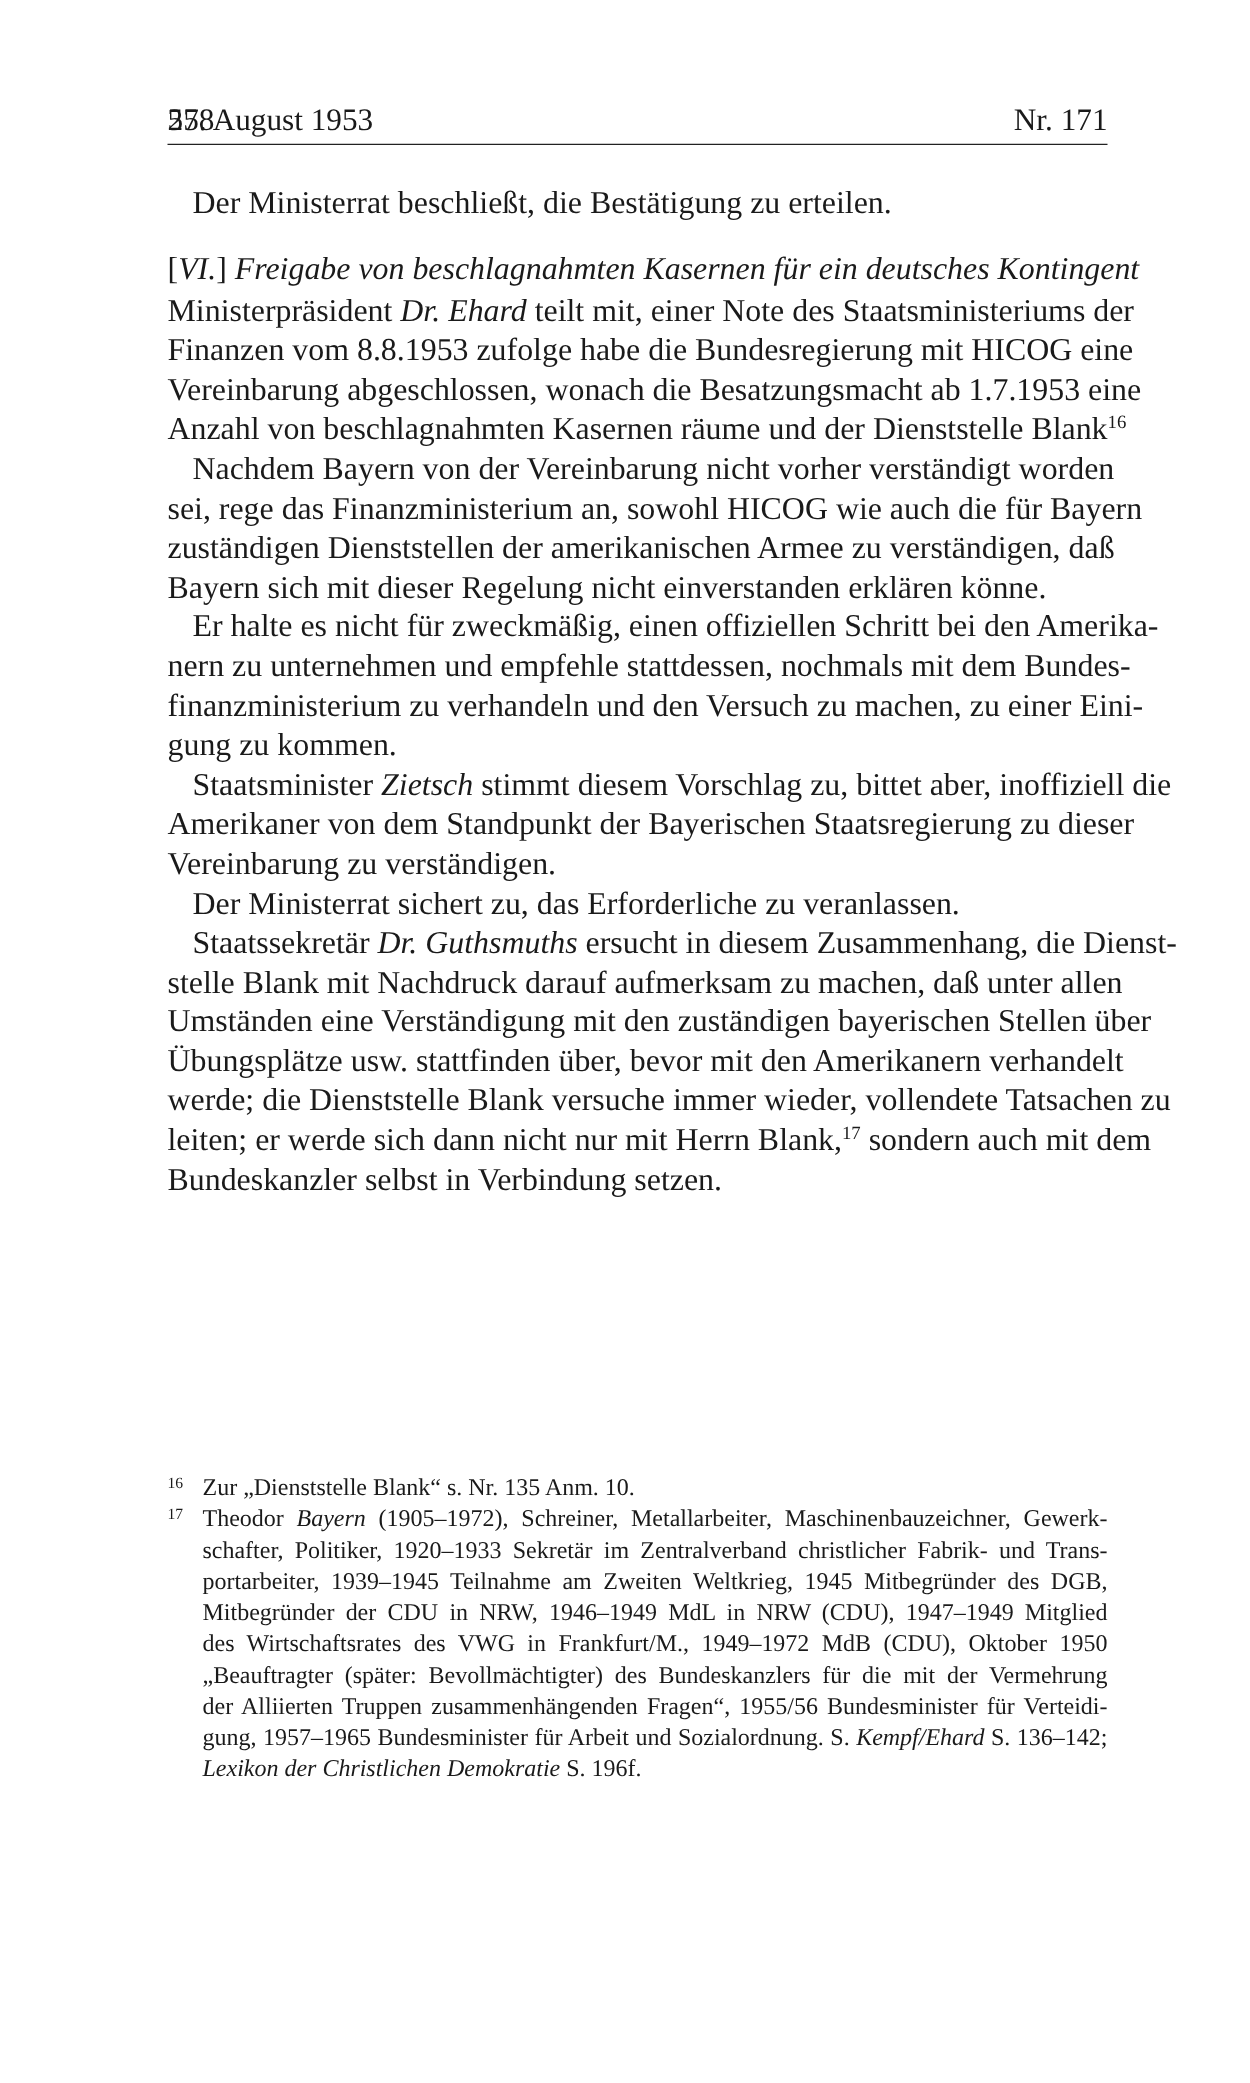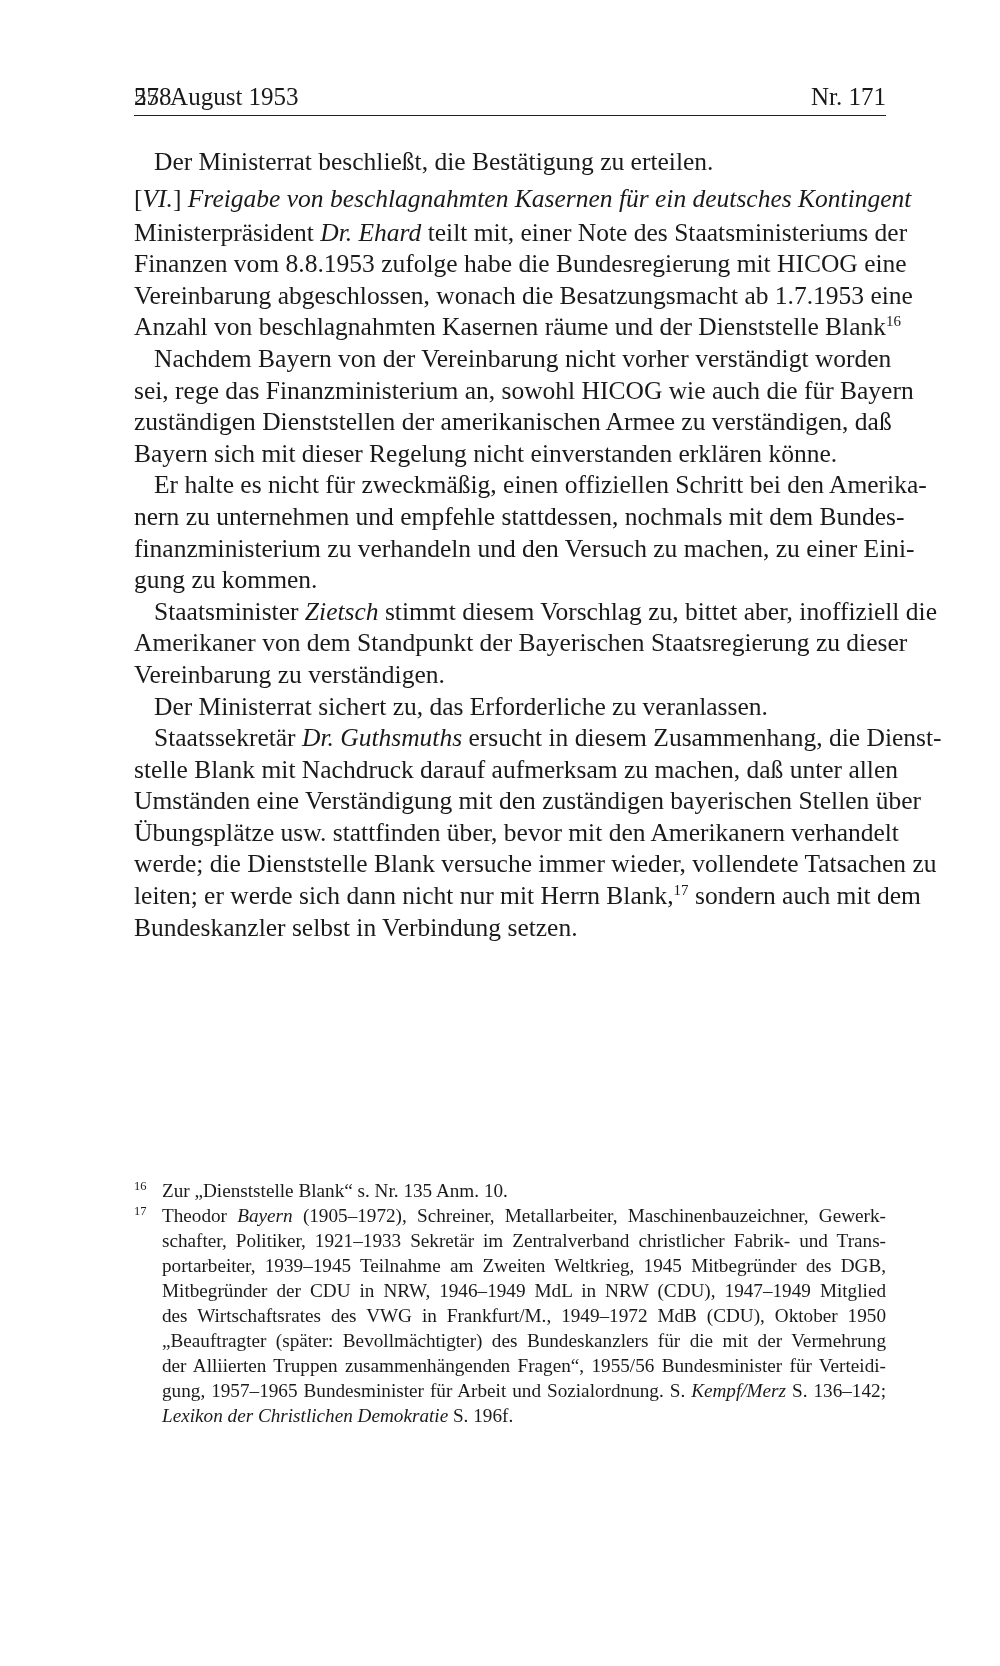--- a/index.html
+++ b/index.html
@@ -13,21 +13,21 @@
   .header .right { position: absolute; right: 0; top: 0; }
   .rule { position: absolute; left: 134px; top: 115px; width: 752px; height: 0;
           border-top: 1.3px solid #222; }
   .body { position: absolute; left: 134px; top: 146px; width: 752px;
           font-size: 25.5px; }
   .line { display: block; height: 31.6px; line-height: 31.6px; white-space: nowrap;
           text-align: justify; text-align-last: justify; }
   .line.last { text-align-last: left; }
   .line.indent { padding-left: 20px; }
   .line.head { height: 33px; line-height: 33px; margin-bottom: 2px; }
-  .first-line { margin-bottom: 4px; padding-left: 20px; }
+  .first-line { margin-bottom: 20px; padding-left: 20px; }
   .it { font-style: italic; }
   sup.fn { font-size: 15px; vertical-align: 9px; line-height: 0; }
   .footnotes { position: absolute; left: 134px; top: 1178px; width: 752px;
                font-size: 19.2px; }
   .fn-line { display: block; height: 25px; line-height: 25px; white-space: nowrap;
              text-align: justify; text-align-last: justify; padding-left: 28px; position: relative; }
   .fn-line.last { text-align-last: left; }
   .fn-num { position: absolute; left: 0; top: -4px; font-size: 12.5px; }
 </style>
 </head>
@@ -88,24 +88,24 @@
         </div>
       </div>
   </div>
 
   <div class="footnotes" id="footnotes">
       <div>
         <div class="fn-line last"><span class="fn-num">16</span>Zur „Dienststelle Blank“ s. Nr. 135 Anm. 10.</div>
       </div>
       <div>
         <div class="fn-line"><span class="fn-num">17</span>Theodor <span class="it">Bayern</span> (1905–1972), Schreiner, Metallarbeiter, Maschinenbauzeichner, Gewerk-</div>
-        <div class="fn-line">schafter, Politiker, 1921–1933 Sekretär im Zentralverband christlicher Fabrik- und Trans-</div>
+        <div class="fn-line">schafter, Politiker, 1920–1933 Sekretär im Zentralverband christlicher Fabrik- und Trans-</div>
         <div class="fn-line">portarbeiter, 1939–1945 Teilnahme am Zweiten Weltkrieg, 1945 Mitbegründer des DGB,</div>
         <div class="fn-line">Mitbegründer der CDU in NRW, 1946–1949 MdL in NRW (CDU), 1947–1949 Mitglied</div>
         <div class="fn-line">des Wirtschaftsrates des VWG in Frankfurt/M., 1949–1972 MdB (CDU), Oktober 1950</div>
         <div class="fn-line">„Beauftragter (später: Bevollmächtigter) des Bundeskanzlers für die mit der Vermehrung</div>
         <div class="fn-line">der Alliierten Truppen zusammenhängenden Fragen“, 1955/56 Bundesminister für Verteidi-</div>
-        <div class="fn-line">gung, 1957–1965 Bundesminister für Arbeit und Sozialordnung. S. <span class="it">Kempf/Merz</span> S. 136–142;</div>
+        <div class="fn-line">gung, 1957–1965 Bundesminister für Arbeit und Sozialordnung. S. <span class="it">Kempf/Ehard</span> S. 136–142;</div>
         <div class="fn-line last"><span class="it">Lexikon der Christlichen Demokratie</span> S. 196f.</div>
       </div>
     </div>
 
 </div>
 
 </body></html>

